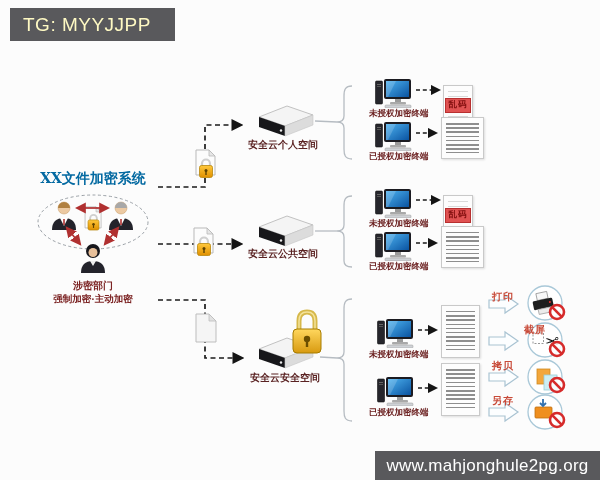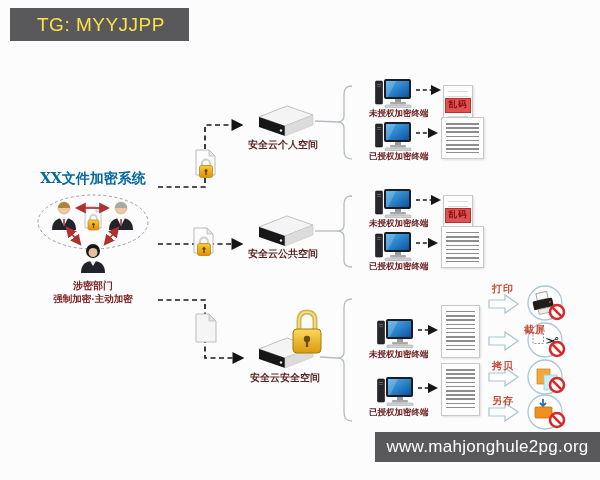--- a/index.html
+++ b/index.html
@@ -1,21 +1,21 @@
 <!DOCTYPE html>
 <html><head>
 <meta charset="utf-8">
 <style>
   html,body{margin:0;padding:0;}
   body{font-family:"Liberation Sans",sans-serif;background:#ffffff;}
   #stage{position:relative;width:600px;height:480px;background:#fcfcfc;overflow:hidden;}
   .abs{position:absolute;}
   #diagram-svg{position:absolute;left:0;top:0;}
-  .badge{background:#59595c;color:#fde047;font-size:19px;letter-spacing:.5px;
-         display:flex;align-items:center;padding-left:27px;}
+  .badge{background:#59595c;color:#fef9c3;font-size:19px;letter-spacing:.5px;
+         display:flex;align-items:center;padding-left:13px;}
   .banner{background:#59595c;color:#fff;font-size:17px;display:flex;
           align-items:center;justify-content:center;letter-spacing:.3px;}
   .sys-box{border:1.5px solid #6f6f6f;border-radius:26px;background:#fff;}
   .sys-title{color:#0369a1;font-weight:bold;font-size:14px;text-align:center;
              font-family:"DejaVu Serif",serif;}
   .sys-sub{color:#7c2424;font-weight:bold;text-align:center;font-family:"DejaVu Serif",serif;}
   .space-label{color:#5a2222;font-weight:bold;font-size:10px;
                font-family:"DejaVu Serif",serif;}
   .zone{box-sizing:border-box;}
   .zone-plain{background:#ffffff;border:1px solid #c8c8c8;}
@@ -218,21 +218,21 @@
     <use href="#nosign" x="547" y="339" width="20" height="20"></use>
     <use href="#nosign" x="547" y="375" width="20" height="20"></use>
     <use href="#nosign" x="547" y="410" width="20" height="20"></use>
   </svg>
 
   <div class="abs zone zone-plain" style="left:370px;top:63px;width:117px;height:99px;z-index:-1;"></div>
   <div class="abs zone zone-plain" style="left:370px;top:173px;width:117px;height:105px;z-index:-1;"></div>
   <div class="abs zone zone-yellow" style="left:368px;top:290px;width:119px;height:142px;z-index:-1;"></div>
 
   <div class="abs badge" style="left:10px;top:8px;width:152px;height:33px;">TG: MYYJJPP</div>
-  <div class="abs banner" style="left:375px;top:432px;width:225px;height:30px;">www.mahjonghule2pg.org</div>
+  <div class="abs banner" style="left:375px;top:451px;width:225px;height:30px;">www.mahjonghule2pg.org</div>
 
   <div class="abs sys-box" style="left:28px;top:142px;width:130px;height:176px;z-index:-2;"></div>
   <div class="abs sys-title" style="left:30px;top:170px;width:126px;">XX文件加密系统</div>
   <div class="abs sys-sub" style="left:30px;top:279px;width:126px;font-size:10px;">涉密部门</div>
   <div class="abs sys-sub" style="left:30px;top:293px;width:126px;font-size:9.5px;">强制加密·主动加密</div>
 
   <div class="abs space-label" style="left:248px;top:138px;width:84px;">安全云个人空间</div>
   <div class="abs space-label" style="left:248px;top:247px;width:84px;">安全云公共空间</div>
   <div class="abs space-label" style="left:250px;top:371px;width:84px;">安全云安全空间</div>
 
@@ -247,19 +247,19 @@
     <div class="stamp">乱码</div>
   </div>
   <div class="abs doc doc-readable" style="left:441px;top:117px;width:41px;height:40px;"></div>
   <div class="abs doc doc-garbled" style="left:443px;top:183px;width:28px;height:46px;">
     <div class="stamp">乱码</div>
   </div>
   <div class="abs doc doc-readable" style="left:441px;top:226px;width:41px;height:40px;"></div>
   <div class="abs doc doc-readable" style="left:441px;top:305px;width:37px;height:51px;"></div>
   <div class="abs doc doc-readable" style="left:441px;top:363px;width:37px;height:51px;"></div>
 
-  <div class="abs action-label" style="left:492px;top:282px;">打印</div>
+  <div class="abs action-label" style="left:492px;top:290px;">打印</div>
   <div class="abs action-label" style="left:492px;top:323px;margin-left:32px;">截屏</div>
   <div class="abs action-label" style="left:492px;top:359px;">拷贝</div>
   <div class="abs action-label" style="left:492px;top:394px;">另存</div>
 
 
 </div>
 
 </body></html>

